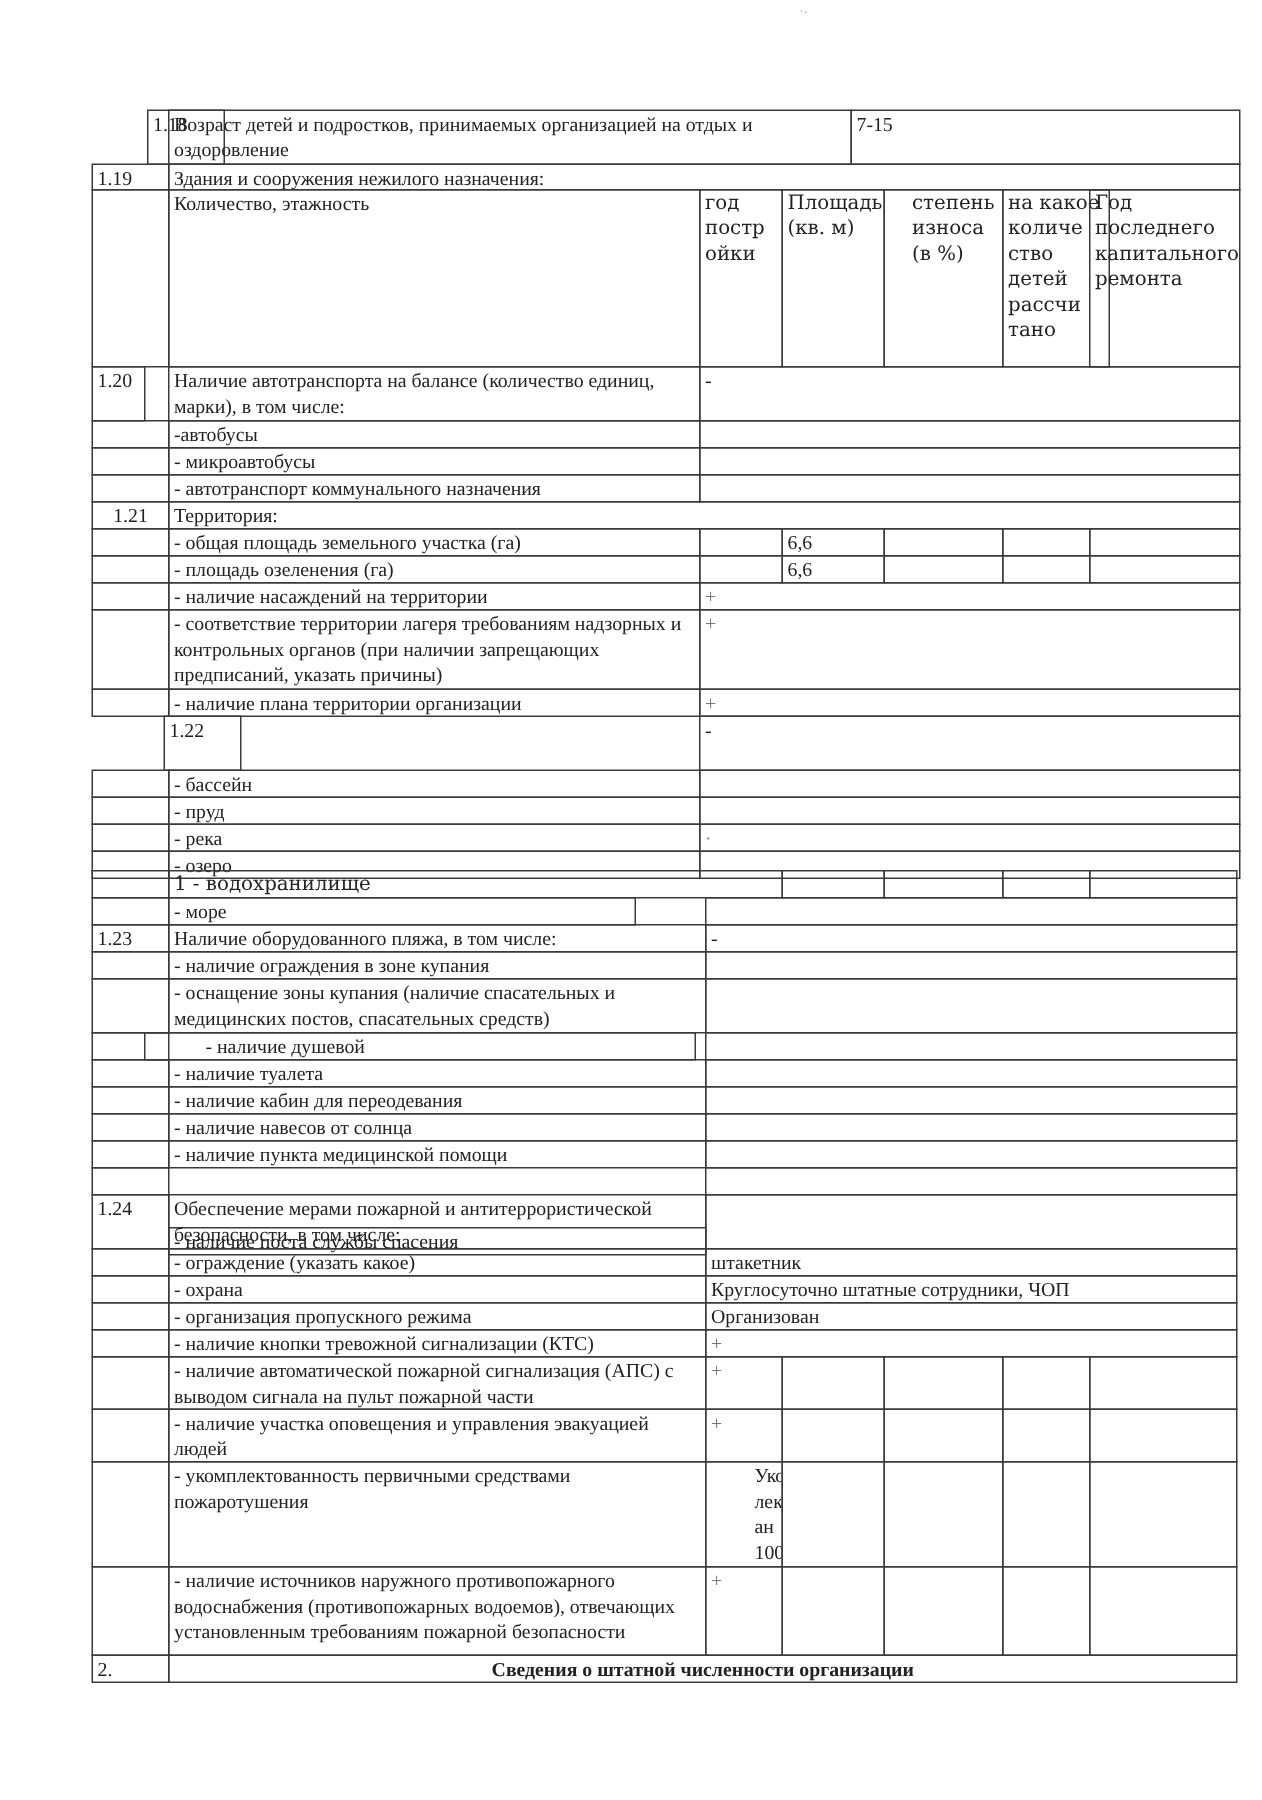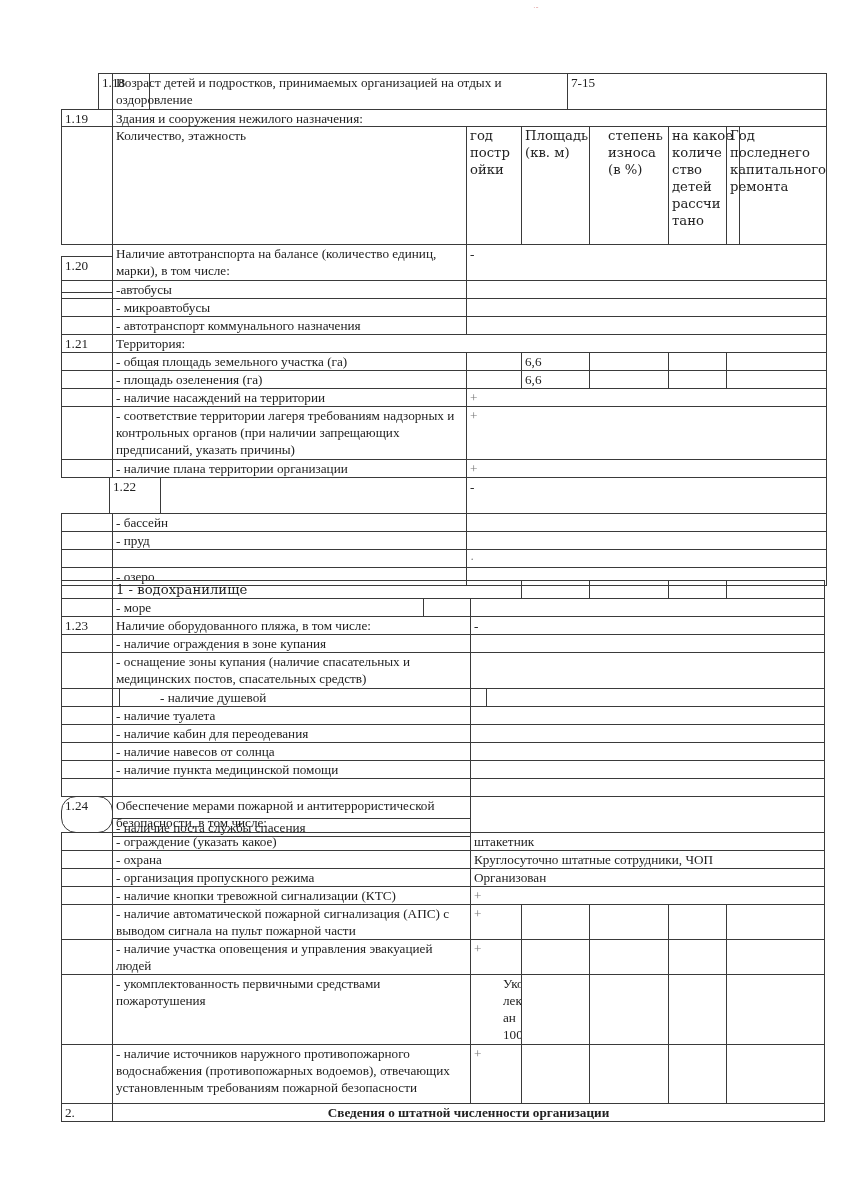--- a/index.html
+++ b/index.html
@@ -30,37 +30,37 @@
   <div class="cell" style="left:112px;top:109px;width:715px;height:18px;">Здания и сооружения нежилого назначения:</div>
 
   <div class="cell" style="left:61px;top:126px;width:52px;height:119px;"></div>
   <div class="cell" style="left:112px;top:126px;width:355px;height:119px;">Количество, этажность</div>
   <div class="cell hdr" style="left:466px;top:126px;width:56px;height:119px;">год постр ойки</div>
   <div class="cell hdr" style="left:521px;top:126px;width:69px;height:119px;">Площадь (кв. м)</div>
   <div class="cell hdr" style="left:589px;top:126px;width:80px;height:119px;padding-left:18px;"><span>степень износа (в %)</span></div>
   <div class="cell hdr" style="left:668px;top:126px;width:72px;height:119px;">на какое количе ство детей рассчи тано</div>
   <div class="cell hdr" style="left:726px;top:126px;width:101px;height:119px;">Год последнего капитального ремонта</div>
 
-  <div class="cell" style="left:61px;top:256px;width:52px;height:37px;">1.20</div>
+  <div class="cell" style="left:61px;top:244px;width:36px;height:37px;">1.20</div>
   <div class="cell" style="left:112px;top:244px;width:355px;height:37px;">Наличие автотранспорта на балансе (количество единиц, марки), в том числе:</div>
   <div class="cell" style="left:466px;top:244px;width:361px;height:37px;">-</div>
 
   <div class="cell" style="left:61px;top:280px;width:52px;height:19px;"></div>
   <div class="cell" style="left:112px;top:280px;width:355px;height:19px;">-автобусы</div>
   <div class="cell" style="left:466px;top:280px;width:361px;height:19px;"></div>
 
   <div class="cell" style="left:61px;top:298px;width:52px;height:19px;"></div>
   <div class="cell" style="left:112px;top:298px;width:355px;height:19px;">- микроавтобусы</div>
   <div class="cell" style="left:466px;top:298px;width:361px;height:19px;"></div>
 
   <div class="cell" style="left:61px;top:316px;width:52px;height:19px;"></div>
   <div class="cell" style="left:112px;top:316px;width:355px;height:19px;">- автотранспорт коммунального назначения</div>
   <div class="cell" style="left:466px;top:316px;width:361px;height:19px;"></div>
 
-  <div class="cell" style="left:61px;top:334px;width:52px;height:19px;">1.21</div>
+  <div class="cell" style="left:61px;top:334px;width:52px;height:19px;text-align:center;">1.21</div>
   <div class="cell" style="left:112px;top:334px;width:715px;height:19px;">Территория:</div>
 
   <div class="cell" style="left:61px;top:352px;width:52px;height:19px;"></div>
   <div class="cell" style="left:112px;top:352px;width:355px;height:19px;">- общая площадь земельного участка (га)</div>
   <div class="cell" style="left:466px;top:352px;width:56px;height:19px;"></div>
   <div class="cell" style="left:521px;top:352px;width:69px;height:19px;">6,6</div>
   <div class="cell" style="left:589px;top:352px;width:80px;height:19px;"></div>
   <div class="cell" style="left:668px;top:352px;width:59px;height:19px;"></div>
   <div class="cell" style="left:726px;top:352px;width:101px;height:19px;"></div>
 
@@ -89,20 +89,21 @@
 
   <div class="cell" style="left:61px;top:513px;width:52px;height:19px;"></div>
   <div class="cell" style="left:112px;top:513px;width:355px;height:19px;">- бассейн</div>
   <div class="cell" style="left:466px;top:513px;width:361px;height:19px;"></div>
 
   <div class="cell" style="left:61px;top:531px;width:52px;height:19px;"></div>
   <div class="cell" style="left:112px;top:531px;width:355px;height:19px;">- пруд</div>
   <div class="cell" style="left:466px;top:531px;width:361px;height:19px;"></div>
 
   <div class="cell" style="left:61px;top:549px;width:52px;height:19px;"></div>
+  <div class="cell" style="left:112px;top:549px;width:355px;height:19px;">- река</div>
   <div class="cell" style="left:466px;top:549px;width:361px;height:19px;color:#888;">·</div>
 
   <div class="cell" style="left:61px;top:567px;width:52px;height:19px;"></div>
   <div class="cell" style="left:112px;top:567px;width:355px;height:19px;">- озеро</div>
   <div class="cell" style="left:466px;top:567px;width:361px;height:19px;"></div>
 
   <div class="cell" style="left:61px;top:580px;width:52px;height:19px;"></div>
   <div class="cell alt" style="left:112px;top:580px;width:410px;height:19px;">1 - водохранилище</div>
   <div class="cell" style="left:521px;top:580px;width:69px;height:19px;"></div>
   <div class="cell" style="left:589px;top:580px;width:80px;height:19px;"></div>
@@ -119,21 +120,21 @@
 
   <div class="cell" style="left:61px;top:634px;width:52px;height:19px;"></div>
   <div class="cell" style="left:112px;top:634px;width:359px;height:19px;">- наличие ограждения в зоне купания</div>
   <div class="cell" style="left:470px;top:634px;width:355px;height:19px;"></div>
 
   <div class="cell" style="left:61px;top:652px;width:52px;height:37px;"></div>
   <div class="cell" style="left:112px;top:652px;width:359px;height:37px;">- оснащение зоны купания (наличие спасательных и медицинских постов, спасательных средств)</div>
   <div class="cell" style="left:470px;top:652px;width:355px;height:37px;"></div>
 
   <div class="cell" style="left:61px;top:688px;width:52px;height:19px;"></div>
-  <div class="cell" style="left:119px;top:688px;width:368px;height:19px;padding-left:40px;">- наличие душевой</div>
+  <div class="cell" style="left:96px;top:688px;width:368px;height:19px;padding-left:40px;">- наличие душевой</div>
   <div class="cell" style="left:470px;top:688px;width:355px;height:19px;"></div>
 
   <div class="cell" style="left:61px;top:706px;width:52px;height:19px;"></div>
   <div class="cell" style="left:112px;top:706px;width:359px;height:19px;">- наличие туалета</div>
   <div class="cell" style="left:470px;top:706px;width:355px;height:19px;"></div>
 
   <div class="cell" style="left:61px;top:724px;width:52px;height:19px;"></div>
   <div class="cell" style="left:112px;top:724px;width:359px;height:19px;">- наличие кабин для переодевания</div>
   <div class="cell" style="left:470px;top:724px;width:355px;height:19px;"></div>
 
@@ -142,21 +143,21 @@
   <div class="cell" style="left:470px;top:742px;width:355px;height:19px;"></div>
 
   <div class="cell" style="left:61px;top:760px;width:52px;height:19px;"></div>
   <div class="cell" style="left:112px;top:760px;width:359px;height:19px;">- наличие пункта медицинской помощи</div>
   <div class="cell" style="left:470px;top:760px;width:355px;height:19px;"></div>
 
   <div class="cell" style="left:61px;top:778px;width:52px;height:19px;"></div>
   <div class="cell" style="left:112px;top:778px;width:359px;height:19px;margin-top:40px;">- наличие поста службы спасения</div>
   <div class="cell" style="left:470px;top:778px;width:355px;height:19px;"></div>
 
-  <div class="cell" style="left:61px;top:796px;width:52px;height:37px;border-radius:15px;">1.24</div>
+  <div class="cell" style="left:61px;top:796px;width:52px;height:37px;">1.24</div>
   <div class="cell" style="left:112px;top:796px;width:359px;height:37px;">Обеспечение мерами пожарной и антитеррористической безопасности, в том числе:</div>
   <div class="cell" style="left:470px;top:796px;width:355px;height:37px;"></div>
 
   <div class="cell" style="left:61px;top:832px;width:52px;height:19px;"></div>
   <div class="cell" style="left:112px;top:832px;width:359px;height:19px;">- ограждение (указать какое)</div>
   <div class="cell" style="left:470px;top:832px;width:355px;height:19px;">штакетник</div>
 
   <div class="cell" style="left:61px;top:850px;width:52px;height:19px;"></div>
   <div class="cell" style="left:112px;top:850px;width:359px;height:19px;">- охрана</div>
   <div class="cell" style="left:470px;top:850px;width:355px;height:19px;">Круглосуточно штатные сотрудники, ЧОП</div>

